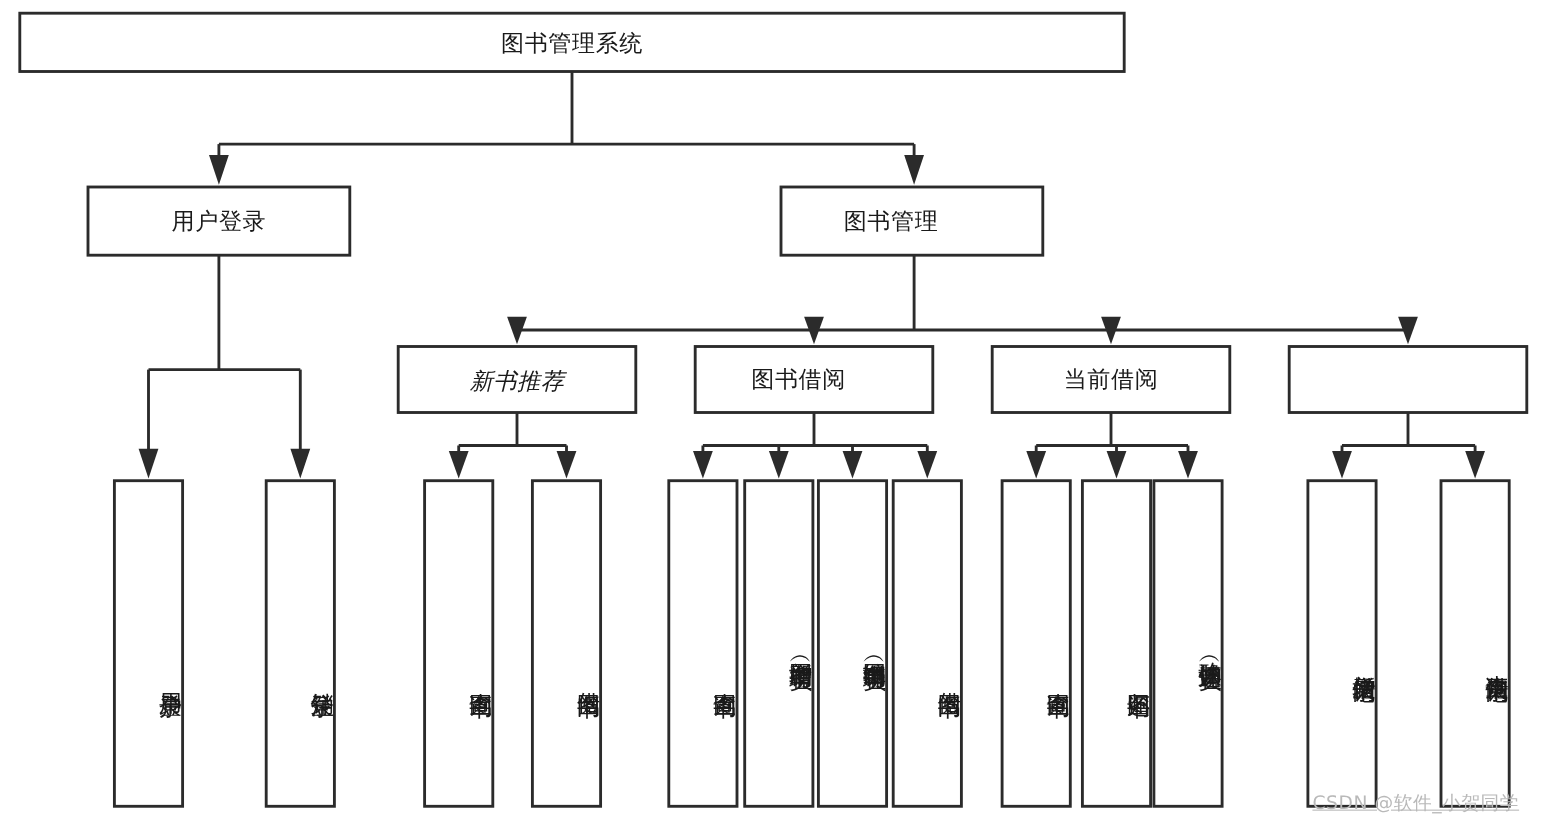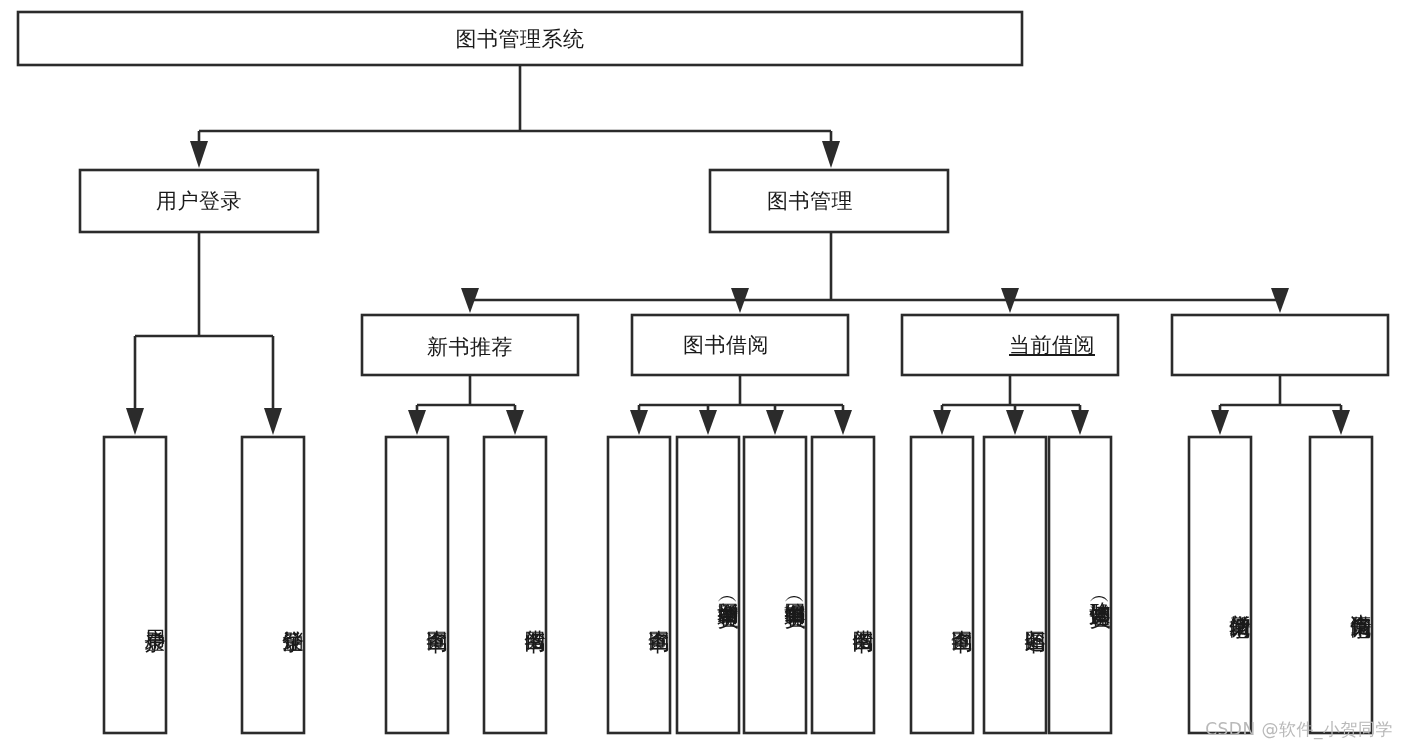--- a/index.html
+++ b/index.html
@@ -64,27 +64,28 @@
     justify-content: center;
     font-family: "DejaVu Sans", "Liberation Sans", sans-serif;
     font-size: 21px;
     color: #1a1a1a;
     letter-spacing: 0.5px;
     white-space: nowrap;
     pointer-events: none;
   }
   #watermark {
     position: absolute;
-    right: 12px;
+    right: 24px;
     bottom: 6px;
     font-family: "DejaVu Sans", "Liberation Sans", sans-serif;
     font-size: 17px;
     color: #b9b9b9;
     letter-spacing: 0.5px;
     white-space: nowrap;
+    text-decoration: underline;
   }
 </style>
 </head>
 <body>
 
 <div id="diagram-root">
 
   <svg class="diagram-canvas" viewBox="0 0 1405 747">
 
     <g>
@@ -183,23 +184,23 @@
     <rect class="node-box" x="1049" y="437" width="62" height="296"></rect>
     <rect class="node-box" x="1189" y="437" width="62" height="296"></rect>
     <rect class="node-box" x="1310" y="437" width="62" height="296"></rect>
   </svg>
 
   <div class="label-h-abs" style="left:18px; top:12px; width:1004px; height:53px;">图书管理系统</div>
 
   <div class="label-h-abs" style="left:80px; top:170px; width:238px; height:62px;">用户登录</div>
   <div class="label-h-abs" style="left:710px; top:170px; width:200px; height:62px;">图书管理</div>
 
-  <div class="label-h-abs" style="left:362px; top:315px; width:216px; height:64px;">新书推荐</div>
+  <div class="label-h-abs" style="left:362px; top:315px; width:216px; height:64px;font-style:italic;">新书推荐</div>
   <div class="label-h-abs" style="left:632px; top:315px; width:188px; height:60px;">图书借阅</div>
-  <div class="label-h-abs" style="left:944px; top:315px; width:216px; height:60px;text-decoration:underline;">当前借阅</div>
+  <div class="label-h-abs" style="left:902px; top:315px; width:216px; height:60px;">当前借阅</div>
 
   <div class="node-label-v" style="left:104px; top:500px; width:62px; height:230px;">用户登录</div>
   <div class="node-label-v" style="left:242px; top:500px; width:62px; height:230px;">注销登录</div>
   <div class="node-label-v" style="left:386px; top:500px; width:62px; height:230px;">查询图书</div>
   <div class="node-label-v" style="left:484px; top:500px; width:62px; height:230px;">借阅图书</div>
   <div class="node-label-v" style="left:608px; top:500px; width:62px; height:230px;">查询图书</div>
   <div class="node-label-v" style="left:677px; top:448px; width:62px; height:283px;">新增图书（管理员）</div>
   <div class="node-label-v" style="left:744px; top:448px; width:62px; height:283px;">编辑图书（管理员）</div>
   <div class="node-label-v" style="left:812px; top:500px; width:62px; height:230px;">借阅图书</div>
   <div class="node-label-v" style="left:911px; top:500px; width:62px; height:230px;">查询图书</div>

